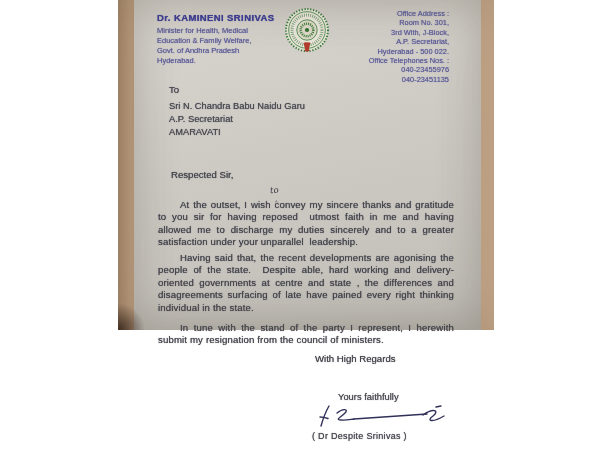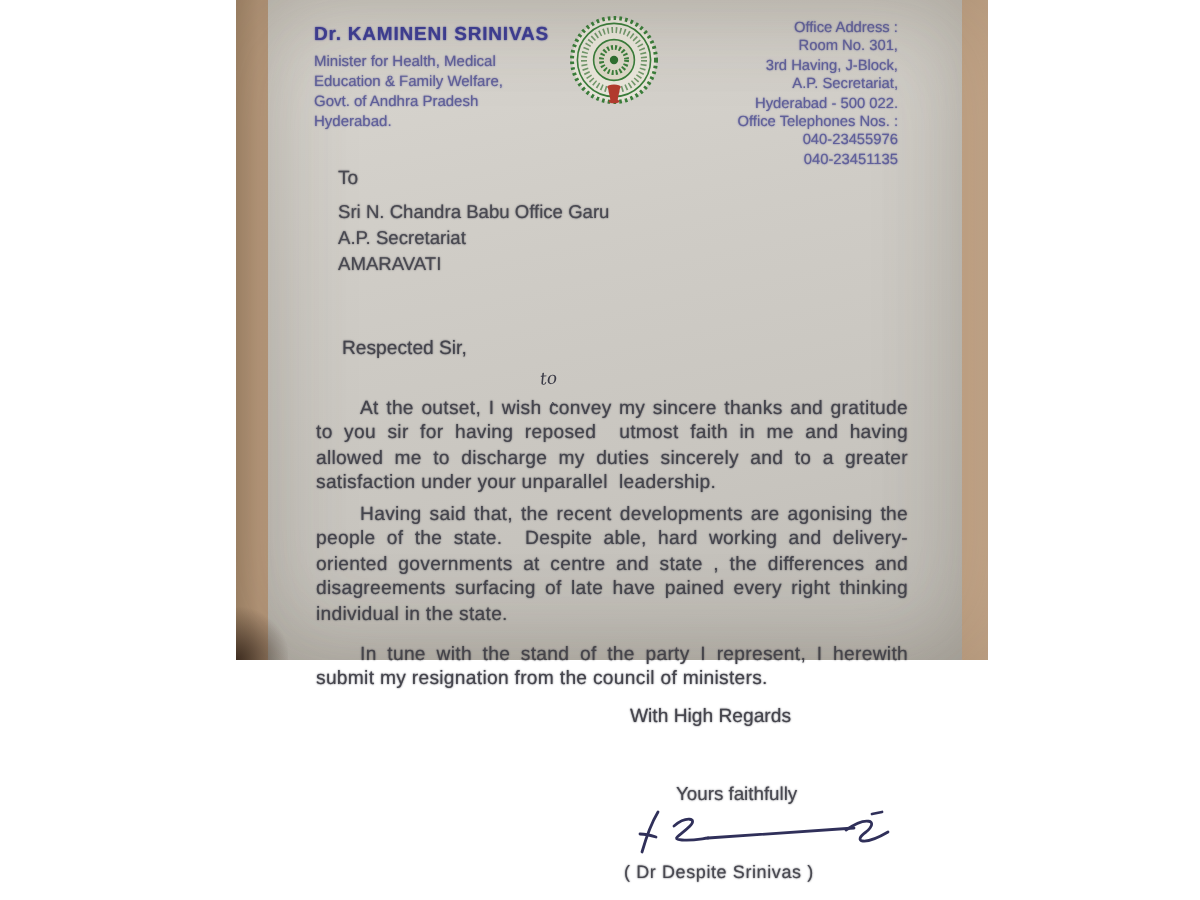--- a/index.html
+++ b/index.html
@@ -77,31 +77,31 @@
         <circle cx="24" cy="25" r="6.3" fill="none" stroke="#3a7d3a" stroke-width="2.4" stroke-dasharray="1 1"></circle>
         <circle cx="24" cy="25" r="2.1" fill="#2f6f2f"></circle>
         <ellipse cx="24" cy="38.5" rx="3.4" ry="1.3" fill="#b23b2e"></ellipse>
         <path d="M21 39 h6 l-1.2 6 h-3.6 z" fill="#b23b2e"></path>
         <ellipse cx="24" cy="45.6" rx="2.6" ry="1" fill="#b23b2e"></ellipse>
       </svg>
 
       <div id="office-addr" class="soft">
         <div>Office Address :</div>
         <div>Room No. 301,</div>
-        <div>3rd Having, J-Block,</div>
+        <div>3rd With, J-Block,</div>
         <div>A.P. Secretariat,</div>
         <div>Hyderabad - 500 022.</div>
         <div>Office Telephones Nos. :</div>
         <div>040-23455976</div>
         <div>040-23451135</div>
       </div>
 
       <div id="to-label" class="soft">To</div>
       <div id="recipient" class="soft">
-        <div>Sri N. Chandra Babu Office Garu</div>
+        <div>Sri N. Chandra Babu Naidu Garu</div>
         <div>A.P. Secretariat</div>
         <div>AMARAVATI</div>
       </div>
 
       <div id="greeting" class="soft">Respected Sir,</div>
 
       <div id="hand-insert">to</div>
       <div id="hand-caret">‸</div>
 
       <p id="para-0" class="para soft">At the outset, I wish convey my sincere thanks and gratitude to you sir for having reposed  utmost faith in me and having allowed me to discharge my duties sincerely and to a greater satisfaction under your unparallel  leadership.</p>

